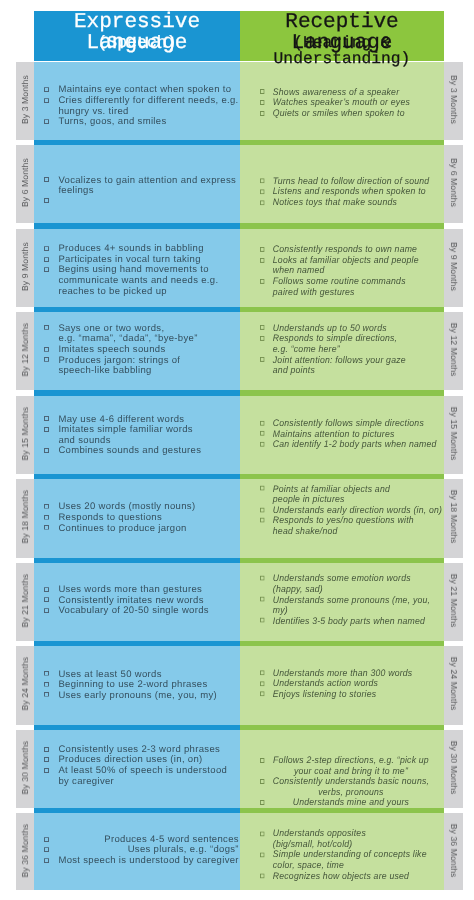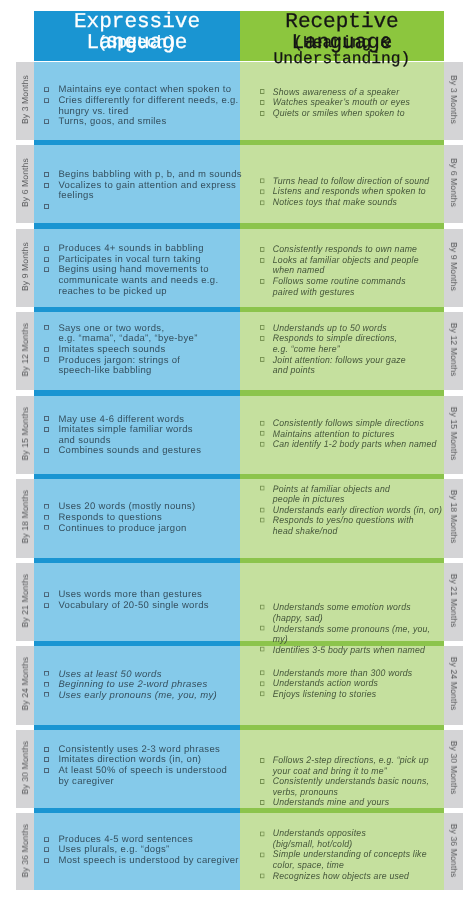--- a/index.html
+++ b/index.html
@@ -109,23 +109,20 @@
       <div class="tab left" style="top: 145.05px; height: 78.25px;">
         <i>By 6 Months</i>
       </div>
       <div class="tab right" style="top: 145.05px; height: 78.25px;">
         <i>By 6 Months</i>
       </div>
       <div class="cell l" style="top: 145.05px; height: 78.25px;">
         <ul style="transform: translateY(2px);">
           <li><svg class="bx" viewBox="0 0 5 5" shape-rendering="crispEdges">
               <rect x="0.5" y="0.5" width="4" height="4"></rect>
-            </svg><span>Begins babbling with p, b, and m sounds</span></li>
-          <li><svg class="bx" viewBox="0 0 5 5" shape-rendering="crispEdges">
-              <rect x="0.5" y="0.5" width="4" height="4"></rect>
             </svg><span>Vocalizes to gain attention and express<br>feelings</span></li>
           <li><svg class="bx" viewBox="0 0 5 5" shape-rendering="crispEdges">
               <rect x="0.5" y="0.5" width="4" height="4"></rect>
             </svg></li>
         </ul>
       </div>
       <div class="cell r" style="top: 145.05px; height: 93px;">
         <ul style="transform: translateY(1.3px) scaleX(0.915);">
           <li><svg class="bx" viewBox="0 0 5 5" shape-rendering="crispEdges">
               <rect x="0.5" y="0.5" width="4" height="4"></rect>
@@ -282,24 +279,27 @@
       <div class="tab right" style="top: 562.8px; height: 78.25px;">
         <i>By 21 Months</i>
       </div>
       <div class="cell l" style="top: 562.8px; height: 78.25px;">
         <ul style="transform: translateY(-0.7px);">
           <li><svg class="bx" viewBox="0 0 5 5" shape-rendering="crispEdges">
               <rect x="0.5" y="0.5" width="4" height="4"></rect>
             </svg><span>Uses words more than gestures</span></li>
           <li><svg class="bx" viewBox="0 0 5 5" shape-rendering="crispEdges">
               <rect x="0.5" y="0.5" width="4" height="4"></rect>
+            </svg><span>Consistently imitates new words</span></li>
+          <li><svg class="bx" viewBox="0 0 5 5" shape-rendering="crispEdges">
+              <rect x="0.5" y="0.5" width="4" height="4"></rect>
             </svg><span>Vocabulary of 20-50 single words</span></li>
         </ul>
       </div>
-      <div class="cell r" style="top: 562.8px; height: 68px; margin-top: 29px;">
+      <div class="cell r" style="top: 562.8px; height: 68px;">
         <ul style="transform: translateY(3.6px) scaleX(0.915);">
           <li><svg class="bx" viewBox="0 0 5 5" shape-rendering="crispEdges">
               <rect x="0.5" y="0.5" width="4" height="4"></rect>
             </svg><span>Understands some emotion words<br>(happy, sad)</span></li>
           <li><svg class="bx" viewBox="0 0 5 5" shape-rendering="crispEdges">
               <rect x="0.5" y="0.5" width="4" height="4"></rect>
             </svg><span>Understands some pronouns (me, you,<br>my)</span></li>
           <li><svg class="bx" viewBox="0 0 5 5" shape-rendering="crispEdges">
               <rect x="0.5" y="0.5" width="4" height="4"></rect>
             </svg><span>Identifies 3-5 body parts when named</span></li>
@@ -307,21 +307,21 @@
       </div>
       <div class="sep l" style="top: 724.6px;"></div>
       <div class="sep r" style="top: 724.6px;"></div>
       <div class="tab left" style="top: 646.35px; height: 78.25px;">
         <i>By 24 Months</i>
       </div>
       <div class="tab right" style="top: 646.35px; height: 78.25px;">
         <i>By 24 Months</i>
       </div>
       <div class="cell l" style="top: 646.35px; height: 78.25px;">
-        <ul style="transform: translateY(-0.5px); font-style: italic;">
+        <ul style="transform: translateY(-0.5px);">
           <li><svg class="bx" viewBox="0 0 5 5" shape-rendering="crispEdges">
               <rect x="0.5" y="0.5" width="4" height="4"></rect>
             </svg><span>Uses at least 50 words</span></li>
           <li><svg class="bx" viewBox="0 0 5 5" shape-rendering="crispEdges">
               <rect x="0.5" y="0.5" width="4" height="4"></rect>
             </svg><span>Beginning to use 2-word phrases</span></li>
           <li><svg class="bx" viewBox="0 0 5 5" shape-rendering="crispEdges">
               <rect x="0.5" y="0.5" width="4" height="4"></rect>
             </svg><span>Uses early pronouns (me, you, my)</span></li>
         </ul>
@@ -347,47 +347,47 @@
       <div class="tab right" style="top: 729.9px; height: 78.25px;">
         <i>By 30 Months</i>
       </div>
       <div class="cell l" style="top: 729.9px; height: 78.25px;">
         <ul style="transform: translateY(-3.1px);">
           <li><svg class="bx" viewBox="0 0 5 5" shape-rendering="crispEdges">
               <rect x="0.5" y="0.5" width="4" height="4"></rect>
             </svg><span>Consistently uses 2-3 word phrases</span></li>
           <li><svg class="bx" viewBox="0 0 5 5" shape-rendering="crispEdges">
               <rect x="0.5" y="0.5" width="4" height="4"></rect>
-            </svg><span>Imitates direction words (in, on)</span></li>
+            </svg><span>Produces direction uses (in, on)</span></li>
           <li><svg class="bx" viewBox="0 0 5 5" shape-rendering="crispEdges">
               <rect x="0.5" y="0.5" width="4" height="4"></rect>
             </svg><span>At least 50% of speech is understood<br>by caregiver</span></li>
         </ul>
       </div>
-      <div class="cell r" style="top: 729.9px; height: 101px;">
+      <div class="cell r" style="top: 729.9px; height: 101px; text-align: center;">
         <ul style="transform: translateY(2px) scaleX(0.915);">
           <li><svg class="bx" viewBox="0 0 5 5" shape-rendering="crispEdges">
               <rect x="0.5" y="0.5" width="4" height="4"></rect>
             </svg><span>Follows 2-step directions, e.g. “pick up<br>your coat and bring it to me”</span></li>
           <li><svg class="bx" viewBox="0 0 5 5" shape-rendering="crispEdges">
               <rect x="0.5" y="0.5" width="4" height="4"></rect>
             </svg><span>Consistently understands basic nouns,<br>verbs, pronouns</span></li>
           <li><svg class="bx" viewBox="0 0 5 5" shape-rendering="crispEdges">
               <rect x="0.5" y="0.5" width="4" height="4"></rect>
             </svg><span>Understands mine and yours</span></li>
         </ul>
       </div>
       <div class="tab left" style="top: 813.45px; height: 76.55px;">
         <i>By 36 Months</i>
       </div>
       <div class="tab right" style="top: 813.45px; height: 76.55px;">
         <i>By 36 Months</i>
       </div>
       <div class="cell l" style="top: 813.45px; height: 76.55px;">
-        <ul style="transform: translateY(-0.7px);">
+        <ul style="transform: translateY(-0.7px); text-align: right;">
           <li><svg class="bx" viewBox="0 0 5 5" shape-rendering="crispEdges">
               <rect x="0.5" y="0.5" width="4" height="4"></rect>
             </svg><span>Produces 4-5 word sentences</span></li>
           <li><svg class="bx" viewBox="0 0 5 5" shape-rendering="crispEdges">
               <rect x="0.5" y="0.5" width="4" height="4"></rect>
             </svg><span>Uses plurals, e.g. “dogs”</span></li>
           <li><svg class="bx" viewBox="0 0 5 5" shape-rendering="crispEdges">
               <rect x="0.5" y="0.5" width="4" height="4"></rect>
             </svg><span>Most speech is understood by caregiver</span></li>
         </ul>

